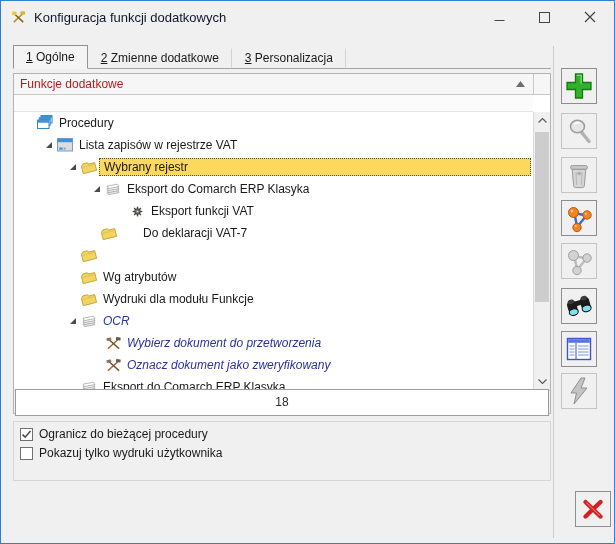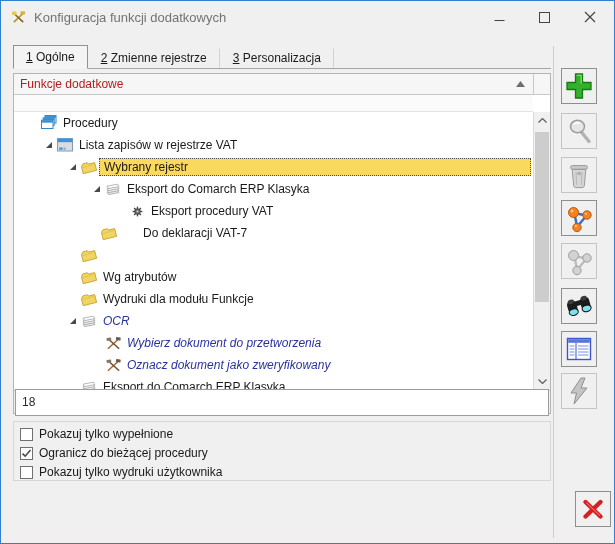--- a/index.html
+++ b/index.html
@@ -8,21 +8,21 @@
 
   .window {
     position:relative; width:615px; height:544px;
     background:#f0f0f0; border:1px solid #2f80d0; overflow:hidden;
     font-size:12px; color:#1a1a1a;
   }
 
   
   .titlebar { position:absolute; left:0; top:0; right:0; height:32px; display:flex; align-items:center; }
   .app-icon { margin-left:9px; width:16px; height:16px; display:flex; align-items:center; justify-content:center; }
-  .title-text { margin-left:8px; font-size:13px; color:#737373; }
+  .title-text { margin-left:8px; font-size:13px; color:#0f172a; }
   .win-controls { position:absolute; right:2px; top:0; height:32px; display:flex; }
   .win-ctrl { width:45px; height:32px; display:flex; align-items:center; justify-content:center; cursor:default; }
 
   
   .tabbar { position:absolute; left:12px; top:44px; width:538px; height:24px; display:flex; align-items:stretch; border-bottom:1px solid #a5a5a5; }
   .tab { display:flex; align-items:center; padding:0 12px; color:#1a1a1a; border:1px solid transparent; border-right:1px solid #d2d2d2; margin-top:3px; background:transparent; white-space:pre; }
   .tab.active { margin-top:0; background:#f4f4f4; border:1px solid #919191; border-bottom:1px solid #f4f4f4; margin-bottom:-1px; }
   .tab .accel { text-decoration:underline; }
 
   
@@ -41,21 +41,21 @@
   .row-label { padding:1px 4px; white-space:nowrap; }
   .row-label.blue { color:#2833a0; font-style:italic; }
   .row-label.sel { flex:1; background:#fbd85e; border:1px dotted #4a4a4a; margin-right:2px; }
 
   .scrollbar { position:absolute; right:0; top:38px; width:17px; bottom:23px; background:#f0f0f0; border-left:1px solid #dadada; }
   .sb-btn { position:absolute; left:0; right:0; height:17px; display:flex; align-items:center; justify-content:center; line-height:0; }
   .sb-btn.up { top:0; } .sb-btn.down { bottom:0; }
   .sb-thumb { position:absolute; left:1px; right:1px; top:20px; height:170px; background:#cdcdcd; }
 
   .grid-footer { position:absolute; left:0; right:0; bottom:0; height:23px; background:#f0f0f0; border-top:1px solid #c8c8c8; display:flex; align-items:center; padding:1px; }
-  .count-box { flex:1; height:27px; background:#fff; border:1px solid #9c9c9c; display:flex; align-items:center; justify-content:flex-start; padding:0 6px; color:#2a2a2a; }
+  .count-box { flex:1; height:27px; background:#fff; border:1px solid #9c9c9c; display:flex; align-items:center; justify-content:center; padding:0 6px; color:#2a2a2a; }
 
   
   .right-strip { position:absolute; left:552px; top:45px; width:62px; height:492px; border-left:1px solid #cdcdcd; }
   .tool-btn { position:absolute; left:7px; width:36px; height:36px; background:#f0f0f0; border:1px solid #8e8e8e; display:flex; align-items:center; justify-content:center; line-height:0; }
   .tool-btn.disabled { border-color:#c4c4c4; }
   .cancel-btn { position:absolute; left:21px; top:445px; width:36px; height:36px; background:#f0f0f0; border:1px solid #8e8e8e; display:flex; align-items:center; justify-content:center; line-height:0; }
 
   
   .options-group { position:absolute; left:12px; top:420px; width:538px; height:60px; border:1px solid #d6d6d6; padding:2px 6px; }
   .chk-row { height:18px; margin:1px 0; display:flex; align-items:center; }
@@ -91,37 +91,37 @@
         <div class="win-ctrl">
           <span style="line-height: 0;"><svg width="12" height="12">
               <path d="M1 1 L11 11 M11 1 L1 11" stroke="#444" stroke-width="1.2" fill="none"></path>
             </svg></span>
         </div>
       </div>
   </div>
 
   <div class="tabbar" id="tabbar">
       <div class="tab active"><span class="accel">1</span><span> Ogólne</span></div>
-      <div class="tab"><span class="accel">2</span><span> Zmienne rejestrze</span></div>
+      <div class="tab"><span class="accel">2</span><span> Zmienne dodatkowe</span></div>
       <div class="tab"><span class="accel">3</span><span> Personalizacja</span></div>
     </div>
 
   <div class="grid-panel">
     <div class="col-header">
       <div class="col-main">
         <span>Funkcje dodatkowe</span>
         <span class="sort-glyph"><svg width="9" height="6" viewBox="0 0 9 6">
               <path d="M4.5 0 L9 6 H0 Z" fill="#6e6e6e"></path>
             </svg></span>
       </div>
       <div class="col-ind"></div>
     </div>
     <div class="filter-row"></div>
     <div class="tree-viewport" id="tree">
-        <div class="tree-row" style="padding-left: 12px;">
+        <div class="tree-row" style="padding-left: 0; margin-left: 8px;">
           <span class="expander-slot"></span>
           <span class="row-icon">
             <svg width="16" height="16" viewBox="0 0 16 16">
               <g>
                 <rect x="4" y="0.5" width="11" height="7.5" fill="#fff" stroke="#2f86c8"></rect>
                 <rect x="4" y="0.5" width="11" height="2.4" fill="#3f92d2"></rect>
               </g>
               <g>
                 <rect x="2.2" y="2.8" width="11" height="7.5" fill="#fff" stroke="#2f86c8"></rect>
                 <rect x="2.2" y="2.8" width="11" height="2.4" fill="#3f92d2"></rect>
@@ -185,21 +185,21 @@
               <g stroke="#4a4a4a" stroke-width="1.7">
                 <line x1="8" y1="2" x2="8" y2="14"></line>
                 <line x1="2" y1="8" x2="14" y2="8"></line>
                 <line x1="3.8" y1="3.8" x2="12.2" y2="12.2"></line>
                 <line x1="12.2" y1="3.8" x2="3.8" y2="12.2"></line>
               </g>
               <circle cx="8" cy="8" r="3.5" fill="#666" stroke="#333" stroke-width="0.8"></circle>
               <circle cx="8" cy="8" r="1.3" fill="#cfe0a0"></circle>
             </svg>
           </span>
-          <span class="row-label">Eksport procedury VAT</span>
+          <span class="row-label">Eksport funkcji VAT</span>
         </div>
         <div class="tree-row" style="padding-left: 52px; gap: 20px;">
           <span class="expander-slot"></span>
           <span class="row-icon">
             <svg width="16" height="16" viewBox="0 0 16 16">
               <g transform="rotate(-14 8 9)">
                 <path d="M1 5.6 l2.2-2.1 h4.2 l1.4 1.6 h6 v8 H1 Z" fill="#f1d562" stroke="#c9a43a" stroke-width="0.9"></path>
                 <line x1="1.2" y1="6.9" x2="14.6" y2="6.9" stroke="#e0c04e" stroke-width="0.8"></line>
               </g>
             </svg>
@@ -396,24 +396,20 @@
       <div class="cancel-btn">
         <span style="line-height: 0;"><svg width="28" height="28" viewBox="0 0 30 30">
             <path d="M7 7.5 L23 23 M23 7.5 L7 23" stroke="#d42020" stroke-width="4.6" stroke-linecap="round" fill="none"></path>
             <path d="M8 8.2 L22.4 22.2" stroke="#f26a6a" stroke-width="1.2" fill="none"></path>
           </svg></span>
       </div>
     </div>
 
   <div class="options-group" id="options">
       <div class="chk-row">
-        <span class="chk-box"></span>
-        <span class="chk-label">Pokazuj tylko wypełnione</span>
-      </div>
-      <div class="chk-row">
         <span class="chk-box">
           <span style="line-height: 0;"><svg width="11" height="11" viewBox="0 0 11 11">
               <path d="M1.5 5.6 L4.2 8.2 L9.5 2" stroke="#4a4a4a" stroke-width="1.6" fill="none"></path>
             </svg></span>
         </span>
         <span class="chk-label">Ogranicz do bieżącej procedury</span>
       </div>
       <div class="chk-row">
         <span class="chk-box"></span>
         <span class="chk-label">Pokazuj tylko wydruki użytkownika</span>

